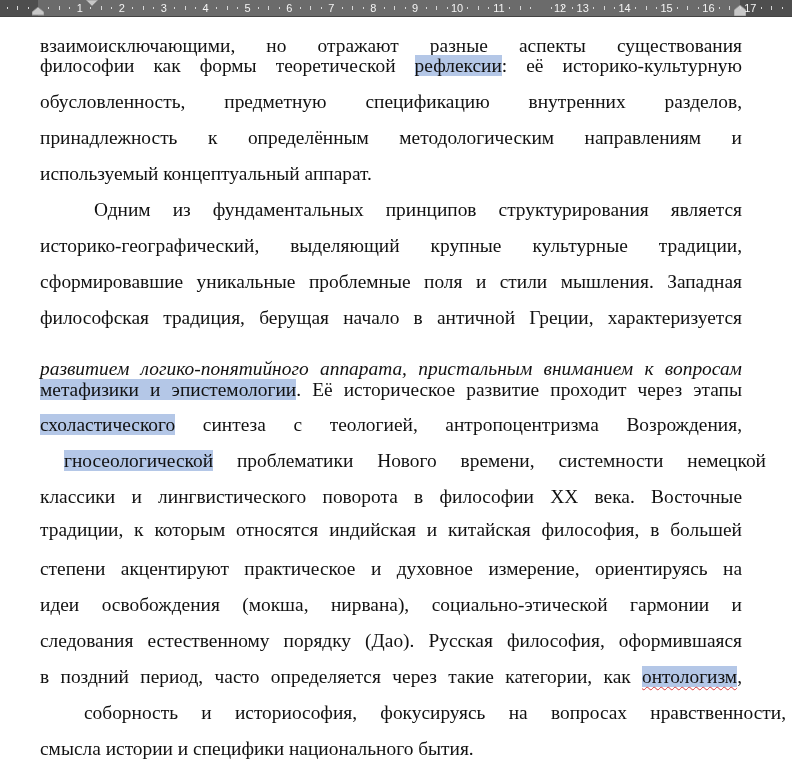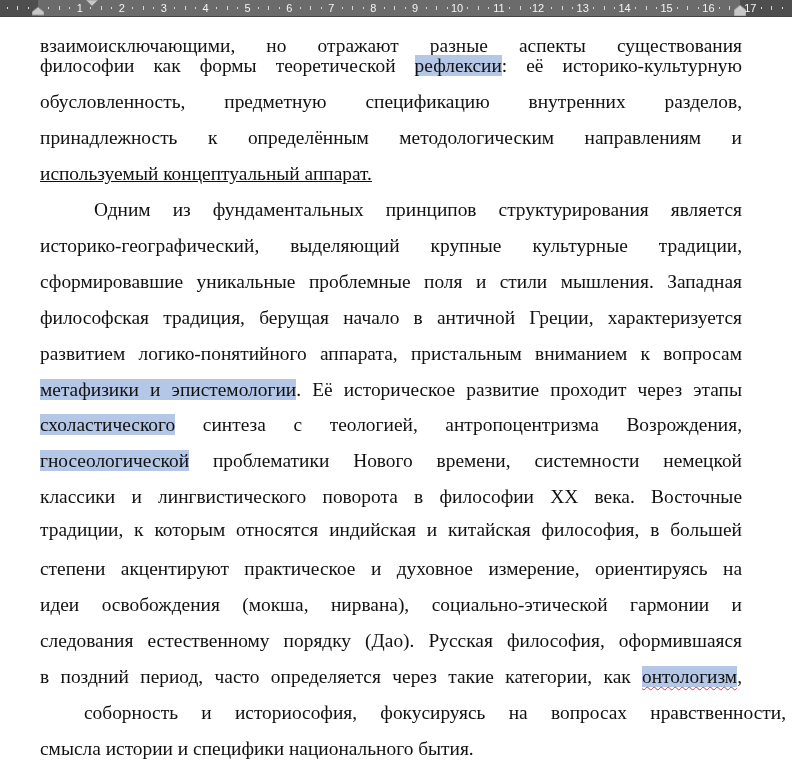--- a/index.html
+++ b/index.html
@@ -95,21 +95,21 @@
     <span class="num" style="left: 331.3px;">7</span>
     <span class="tick" style="left: 352.25px;"></span>
     <span class="num" style="left: 373.2px;">8</span>
     <span class="tick" style="left: 394.15px;"></span>
     <span class="num" style="left: 415.1px;">9</span>
     <span class="tick" style="left: 436.05px;"></span>
     <span class="num" style="left: 457px;">10</span>
     <span class="tick" style="left: 477.95px;"></span>
     <span class="num" style="left: 498.9px;">11</span>
     <span class="tick" style="left: 519.85px;"></span>
-    <span class="num" style="left: 538px;">12</span>
+    <span class="num" style="left: 560px;">12</span>
     <span class="tick" style="left: 561.75px;"></span>
     <span class="num" style="left: 582.7px;">13</span>
     <span class="tick" style="left: 603.65px;"></span>
     <span class="num" style="left: 624.6px;">14</span>
     <span class="tick" style="left: 645.55px;"></span>
     <span class="num" style="left: 666.5px;">15</span>
     <span class="tick" style="left: 687.45px;"></span>
     <span class="num" style="left: 708.4px;">16</span>
     <span class="tick" style="left: 729.35px;"></span>
     <span class="num" style="left: 750.3px;">17</span>
@@ -152,29 +152,29 @@
     <span class="dot" style="left: 739.825px;"></span>
     <span class="dot" style="left: 760.775px;"></span>
     <span class="dot" style="left: 781.725px;"></span>
   </div>
 
 <div class="page" id="page">
     <div class="line" style="top: 16px;"><span>взаимоисключающими, но отражают разные аспекты существования</span></div>
     <div class="line" style="top: 35.95px;"><span>философии как формы теоретической </span><span class="hl">рефлексии</span><span>: её историко-культурную</span></div>
     <div class="line" style="top: 71.9px;"><span>обусловленность, предметную спецификацию внутренних разделов,</span></div>
     <div class="line" style="top: 107.85px;"><span>принадлежность к определённым методологическим направлениям и</span></div>
-    <div class="line last" style="top: 143.8px; text-decoration: underline;"><span>используемый концептуальный аппарат.</span></div>
+    <div class="line last" style="top: 143.8px;"><span>используемый концептуальный аппарат.</span></div>
     <div class="line indent" style="top: 180px;"><span>Одним из фундаментальных принципов структурирования является</span></div>
     <div class="line" style="top: 215.7px;"><span>историко-географический, выделяющий крупные культурные традиции,</span></div>
     <div class="line" style="top: 251.65px;"><span>сформировавшие уникальные проблемные поля и стили мышления. Западная</span></div>
     <div class="line" style="top: 287.6px;"><span>философская традиция, берущая начало в античной Греции, характеризуется</span></div>
-    <div class="line" style="top: 324px;"><span>развитием логико-понятийного аппарата, пристальным вниманием к вопросам</span></div>
+    <div class="line" style="top: 339px; font-style: italic;"><span>развитием логико-понятийного аппарата, пристальным вниманием к вопросам</span></div>
     <div class="line" style="top: 359.5px;"><span class="hl">метафизики и эпистемологии</span><span>. Её историческое развитие проходит через этапы</span></div>
     <div class="line" style="top: 395.45px;"><span class="hl">схоластического</span><span> синтеза с теологией, антропоцентризма Возрождения,</span></div>
-    <div class="line" style="top: 431.4px;"><span class="hl">гносеологической</span><span> проблематики Нового времени, системности немецкой</span></div>
+    <div class="line" style="top: 431.4px; margin-left: 24px;"><span class="hl">гносеологической</span><span> проблематики Нового времени, системности немецкой</span></div>
     <div class="line" style="top: 467.35px;"><span>классики и лингвистического поворота в философии XX века. Восточные</span></div>
     <div class="line" style="top: 500px;"><span>традиции, к которым относятся индийская и китайская философия, в большей</span></div>
     <div class="line" style="top: 539.25px;"><span>степени акцентируют практическое и духовное измерение, ориентируясь на</span></div>
     <div class="line" style="top: 575.2px;"><span>идеи освобождения (мокша, нирвана), социально-этической гармонии и</span></div>
     <div class="line" style="top: 611.15px;"><span>следования естественному порядку (Дао). Русская философия, оформившаяся</span></div>
     <div class="line" style="top: 647.1px;"><span>в поздний период, часто определяется через такие категории, как </span><span class="hl spell">онтологизм</span><span>,</span></div>
     <div class="line" style="top: 683.05px; margin-left: 44px;"><span>соборность и историософия, фокусируясь на вопросах нравственности,</span></div>
     <div class="line last" style="top: 719px;"><span>смысла истории и специфики национального бытия.</span></div>
   </div>
 

